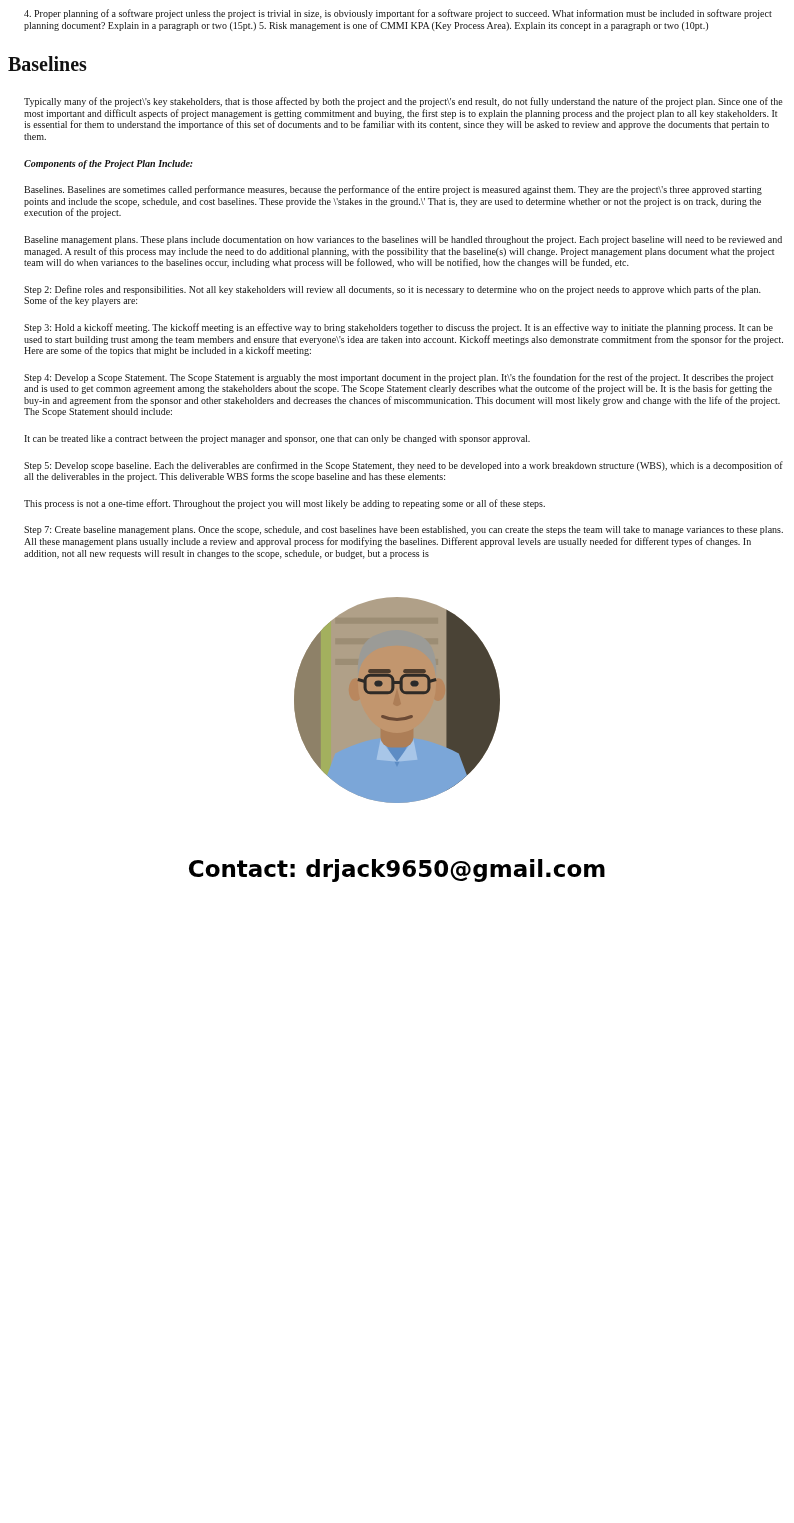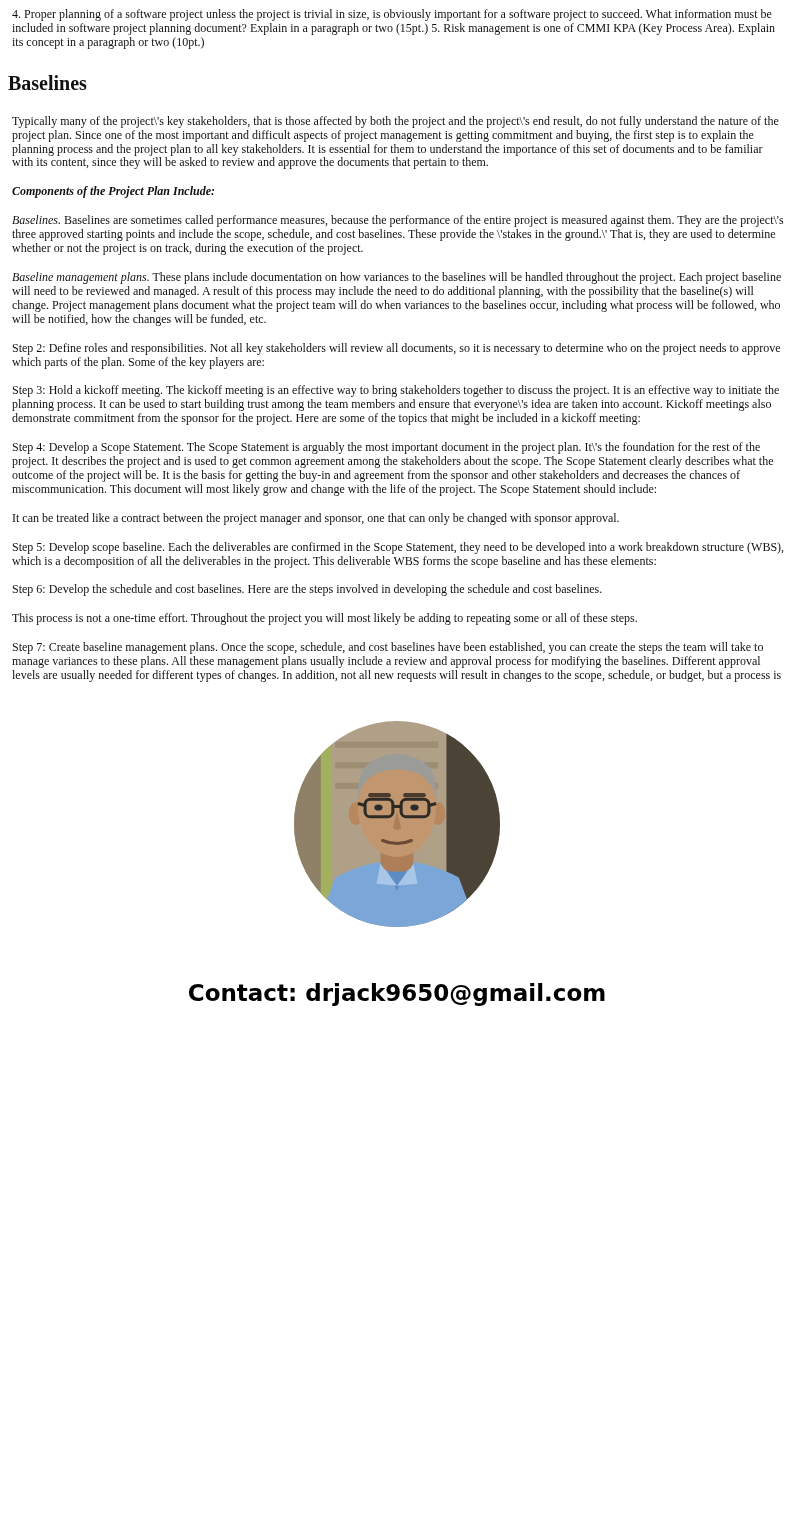--- a/index.html
+++ b/index.html
@@ -10,32 +10,32 @@
   body {
     width: 794px;
     min-height: 1523px;
     font-family: "Liberation Serif", "DejaVu Serif", serif;
     color: #111111;
   }
   .page {
     padding: 8px 8px 0 8px;
   }
   .para {
-    font-size: 12px;
+    font-size: 10px;
     line-height: 1.16;
-    margin: 0 0 15px 4px;
+    margin: 0 0 15px 16px;
   }
   .solution {
     font-size: 20px;
     font-weight: bold;
     margin: 22px 0 20px 0;
   }
   .bold { font-weight: bold; font-style: italic; }
   .lead-bold { font-weight: normal; }
-  .lead-italic { font-style: italic; }
+  .lead-italic { }
 
   .avatar-wrap {
     display: flex;
     justify-content: center;
     margin-top: 38px;
     margin-bottom: 0;
   }
   .avatar {
     width: 206px;
     height: 206px;
@@ -84,21 +84,20 @@
 
   <p class="para"><span class="lead-bold">Step 3: Hold a kickoff meeting</span><span>. The kickoff meeting is an effective way to bring stakeholders together to discuss the project. It is an effective way to initiate the planning process. It can be used to start building trust among the team members and ensure that everyone\'s idea are taken into account. Kickoff meetings also demonstrate commitment from the sponsor for the project. Here are some of the topics that might be included in a kickoff meeting:</span></p>
 
   <p class="para"><span class="lead-bold">Step 4: Develop a Scope Statement</span><span>. The Scope Statement is arguably the most important document in the project plan. It\'s the foundation for the rest of the project. It describes the project and is used to get common agreement among the stakeholders about the scope. The Scope Statement clearly describes what the outcome of the project will be. It is the basis for getting the buy-in and agreement from the sponsor and other stakeholders and decreases the chances of miscommunication. This document will most likely grow and change with the life of the project. The Scope Statement should include:</span></p>
 
   <p class="para">It can be treated like a contract between the project manager and sponsor, one that can only be changed with sponsor approval.</p>
 
   <p class="para"><span class="lead-bold">Step 5: Develop scope baseline</span><span>. Each the deliverables are confirmed in the Scope Statement, they need to be developed into a work breakdown structure (WBS), which is a decomposition of all the deliverables in the project. This deliverable WBS forms the scope baseline and has these elements:</span></p>
 
 
-  <p class="para"><span class="lead-bold">Step 6: Develop the schedule and cost baselines</span><span>. Here are the steps involved in developing the schedule and cost baselines.</span></p>
 
   <p class="para">This process is not a one-time effort. Throughout the project you will most likely be adding to repeating some or all of these steps.</p>
 
   <p class="para"><span class="lead-bold">Step 7: Create baseline management plans</span><span>. Once the scope, schedule, and cost baselines have been established, you can create the steps the team will take to manage variances to these plans. All these management plans usually include a review and approval process for modifying the baselines. Different approval levels are usually needed for different types of changes. In addition, not all new requests will result in changes to the scope, schedule, or budget, but a process is</span></p>
 
   <div class="avatar-wrap">
     <svg class="avatar" viewBox="0 0 200 200" width="206" height="206" xmlns="http://www.w3.org/2000/svg" role="img" aria-label="portrait photo">
       <defs>
         <clipPath id="avclip">
             <circle cx="100" cy="100" r="100"></circle>

